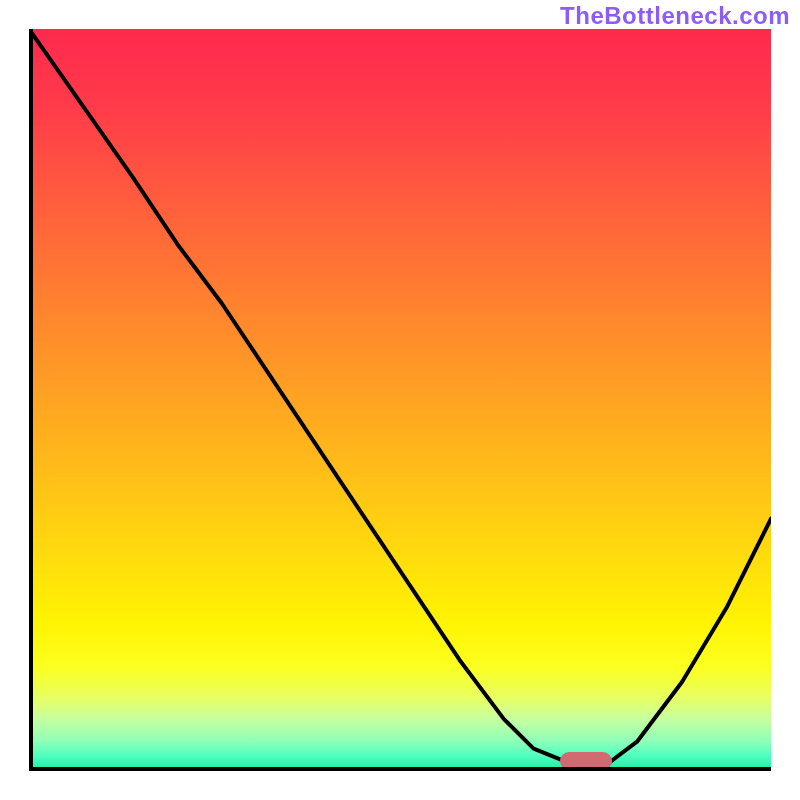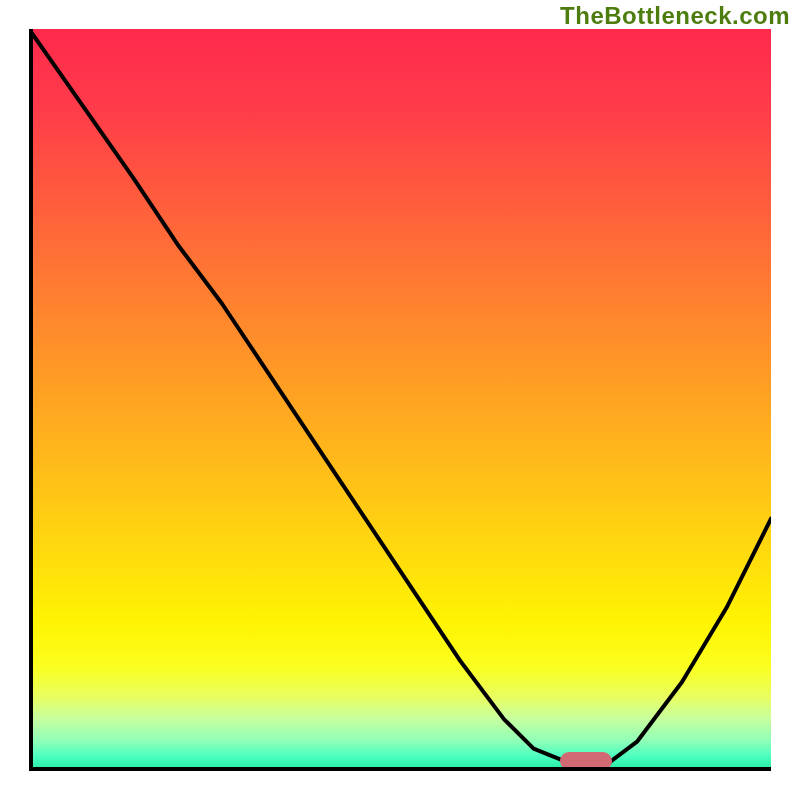--- a/index.html
+++ b/index.html
@@ -15,21 +15,21 @@
     position: relative;
     width: 800px;
     height: 800px;
   }
   .watermark {
     position: absolute;
     top: 2px;
     right: 10px;
     font-size: 24px;
     font-weight: 600;
-    color: #4d7c0f;
+    color: #8b5cf6;
     letter-spacing: 0.5px;
     z-index: 10;
     user-select: none;
   }
   .plot-area {
     position: absolute;
     left: 29px;
     top: 29px;
     width: 742px;
     height: 742px;

